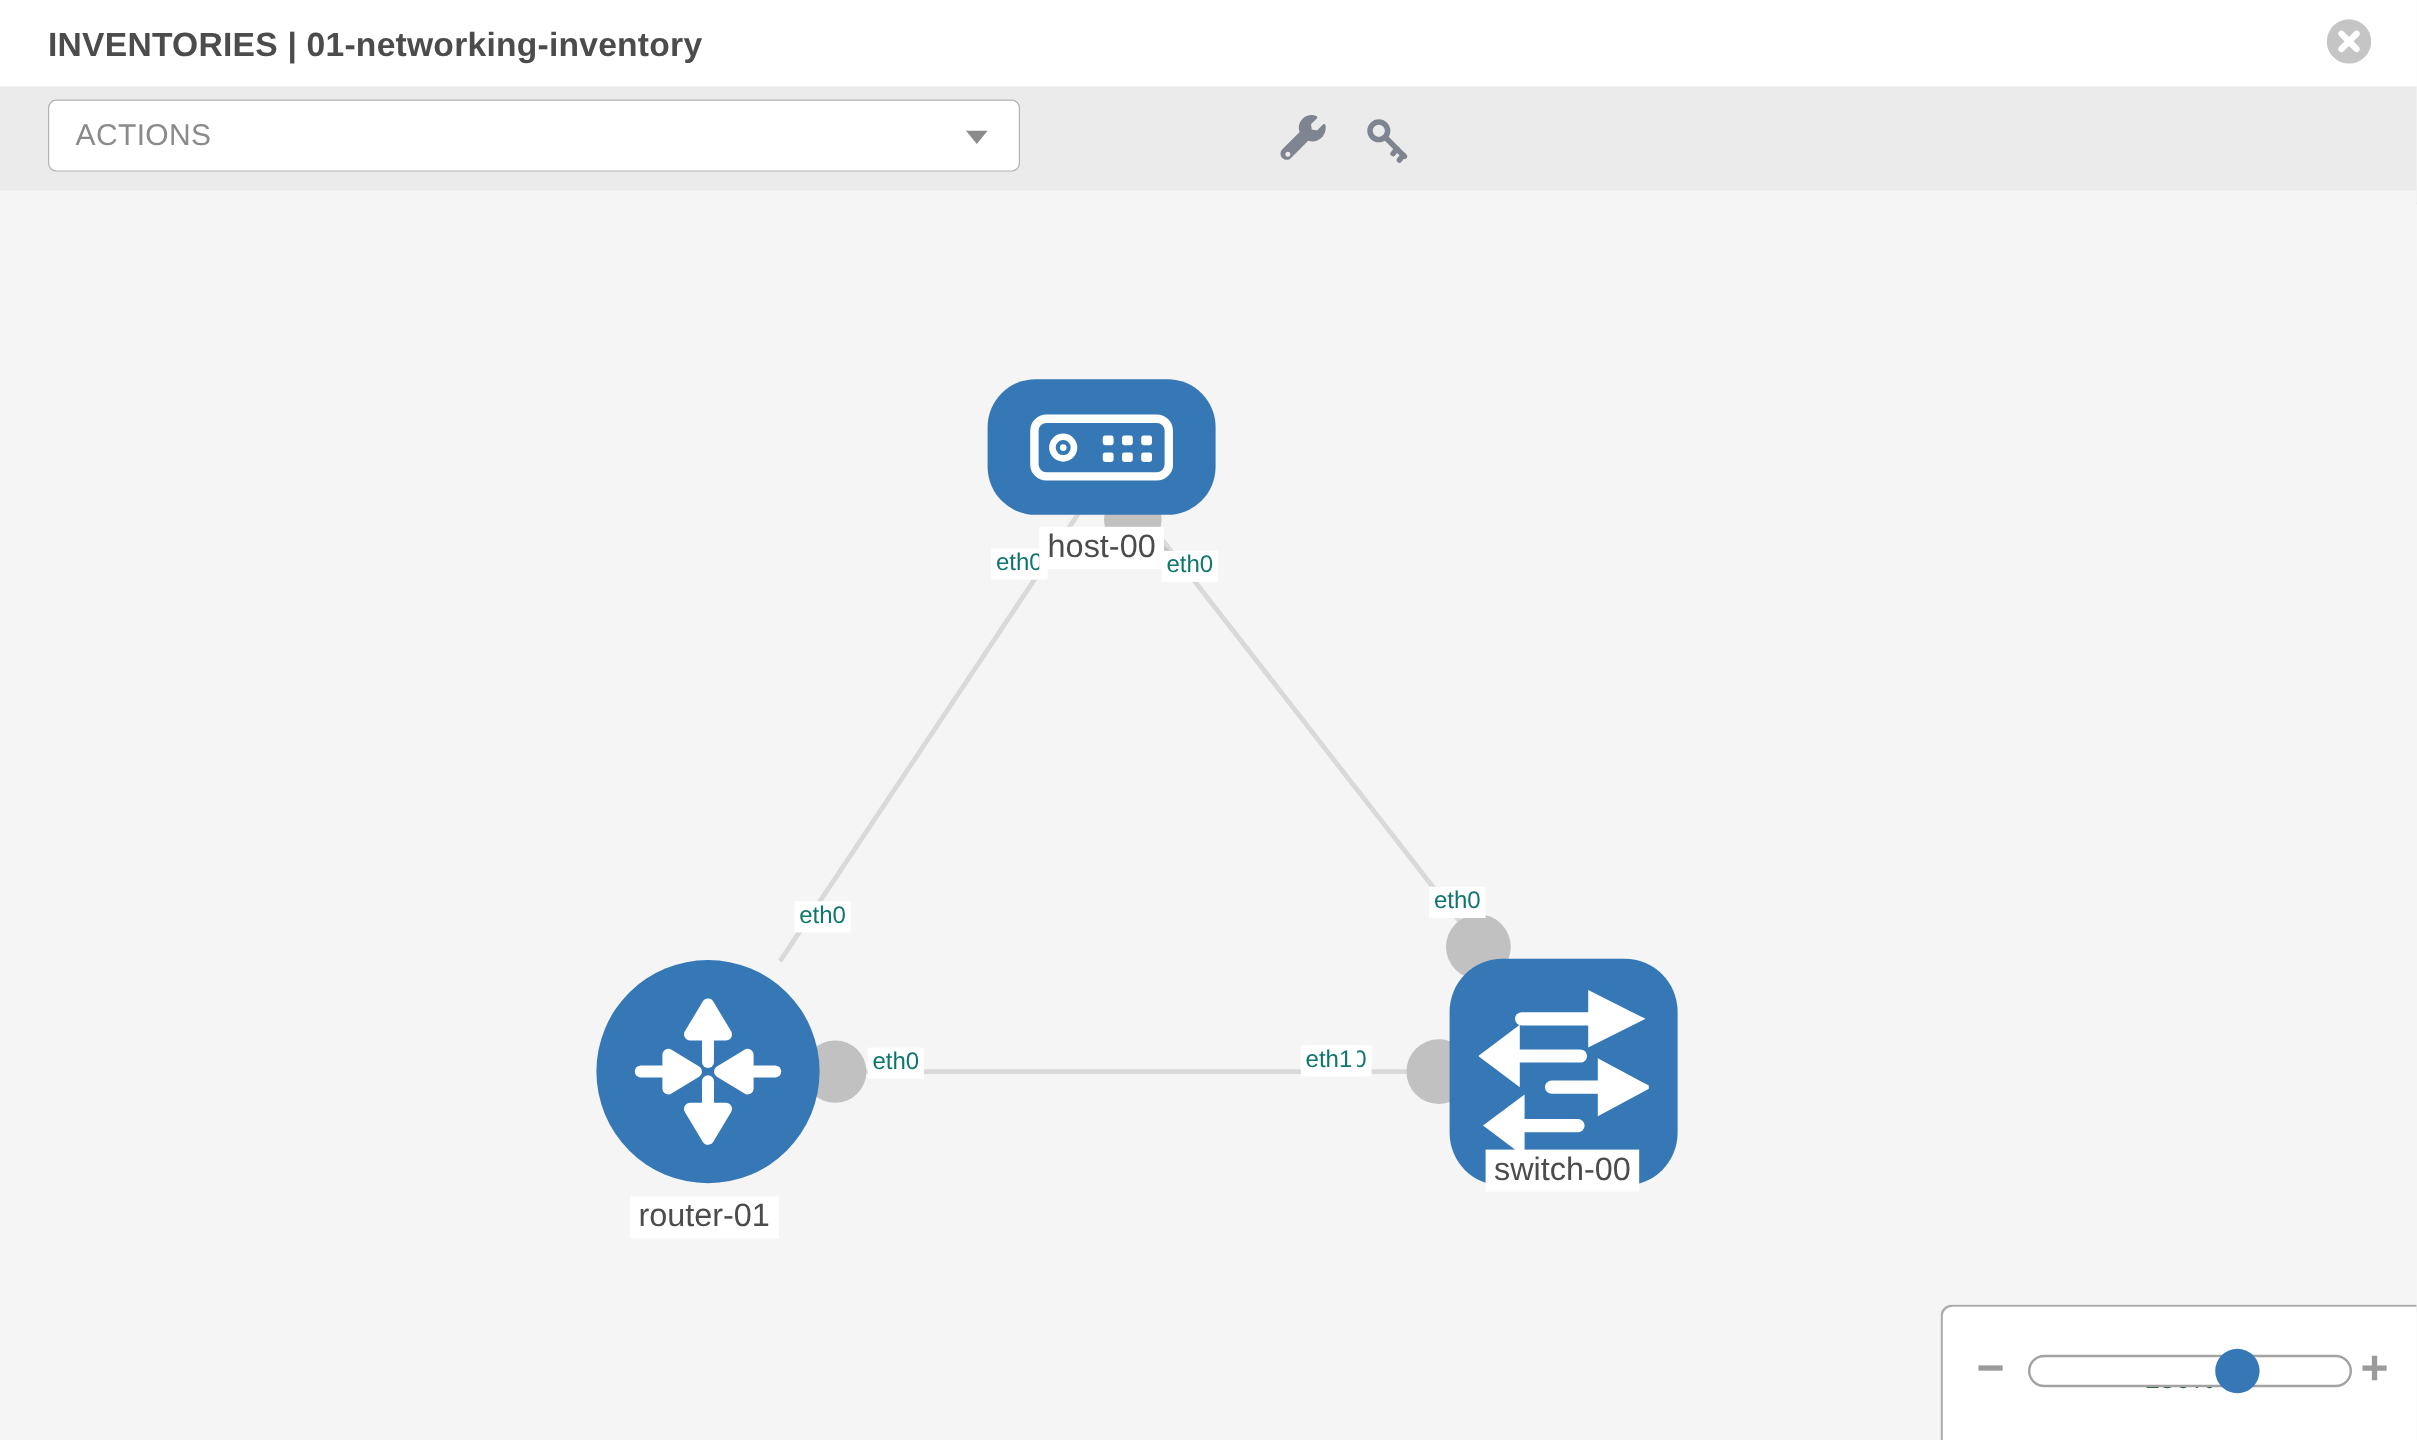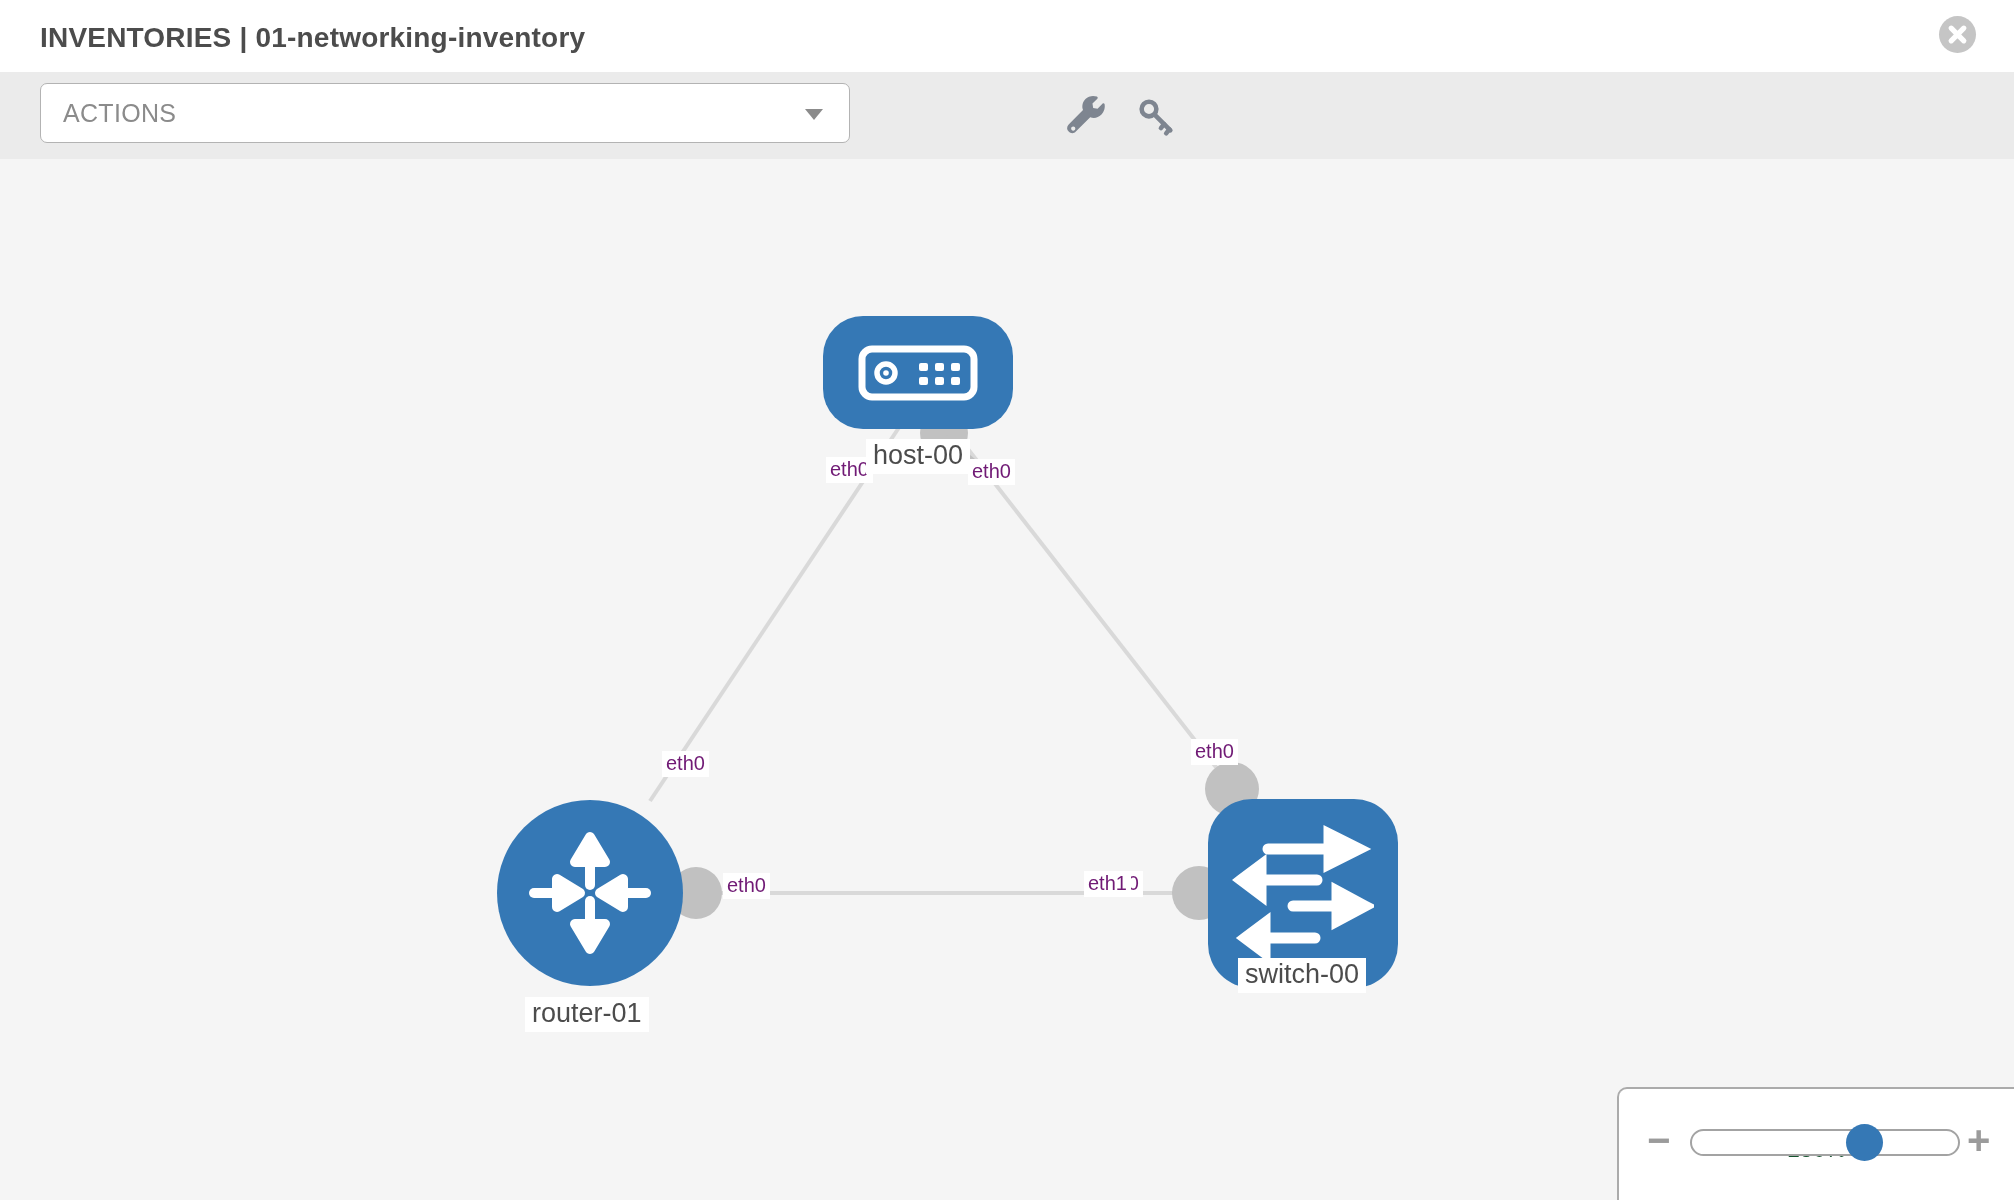--- a/index.html
+++ b/index.html
@@ -41,21 +41,21 @@
   .node-host   { left:823px; top:157px;  width:190px; height:113px; border-radius:40px; }
   .node-router { left:497px; top:641px;  width:186px; height:186px; border-radius:50%; }
   .node-switch { left:1208px; top:640px; width:190px; height:189px; border-radius:44px; }
 
   .node-label { position:absolute; z-index:6; background:#fff; color:#4c4c4c;
                 font-size:27px; padding:1px 7px 3px 7px; white-space:nowrap; }
   .lbl-host   { left:866px;  top:280px; }
   .lbl-router { left:525px;  top:838px; }
   .lbl-switch { left:1238px; top:799px; }
 
-  .if-label { position:absolute; z-index:5; background:#fff; color:#701a75;
+  .if-label { position:absolute; z-index:5; background:#fff; color:#0f766e;
               font-size:20px; padding:1px 4px 2px 4px; white-space:nowrap; }
   .if-hr-host     { left:826px;  top:298px; }
   .if-hs-host     { left:968px;  top:300px; }
   .if-hr-router   { left:662px;  top:592px; }
   .if-rs-router   { left:723px;  top:714px; }
   .if-hs-switch   { left:1191px; top:580px; }
   .if-rs-sw-back  { left:1096px; top:712px; z-index:5; }
   .if-rs-sw-front { left:1084px; top:712px; z-index:6; }
 
   

